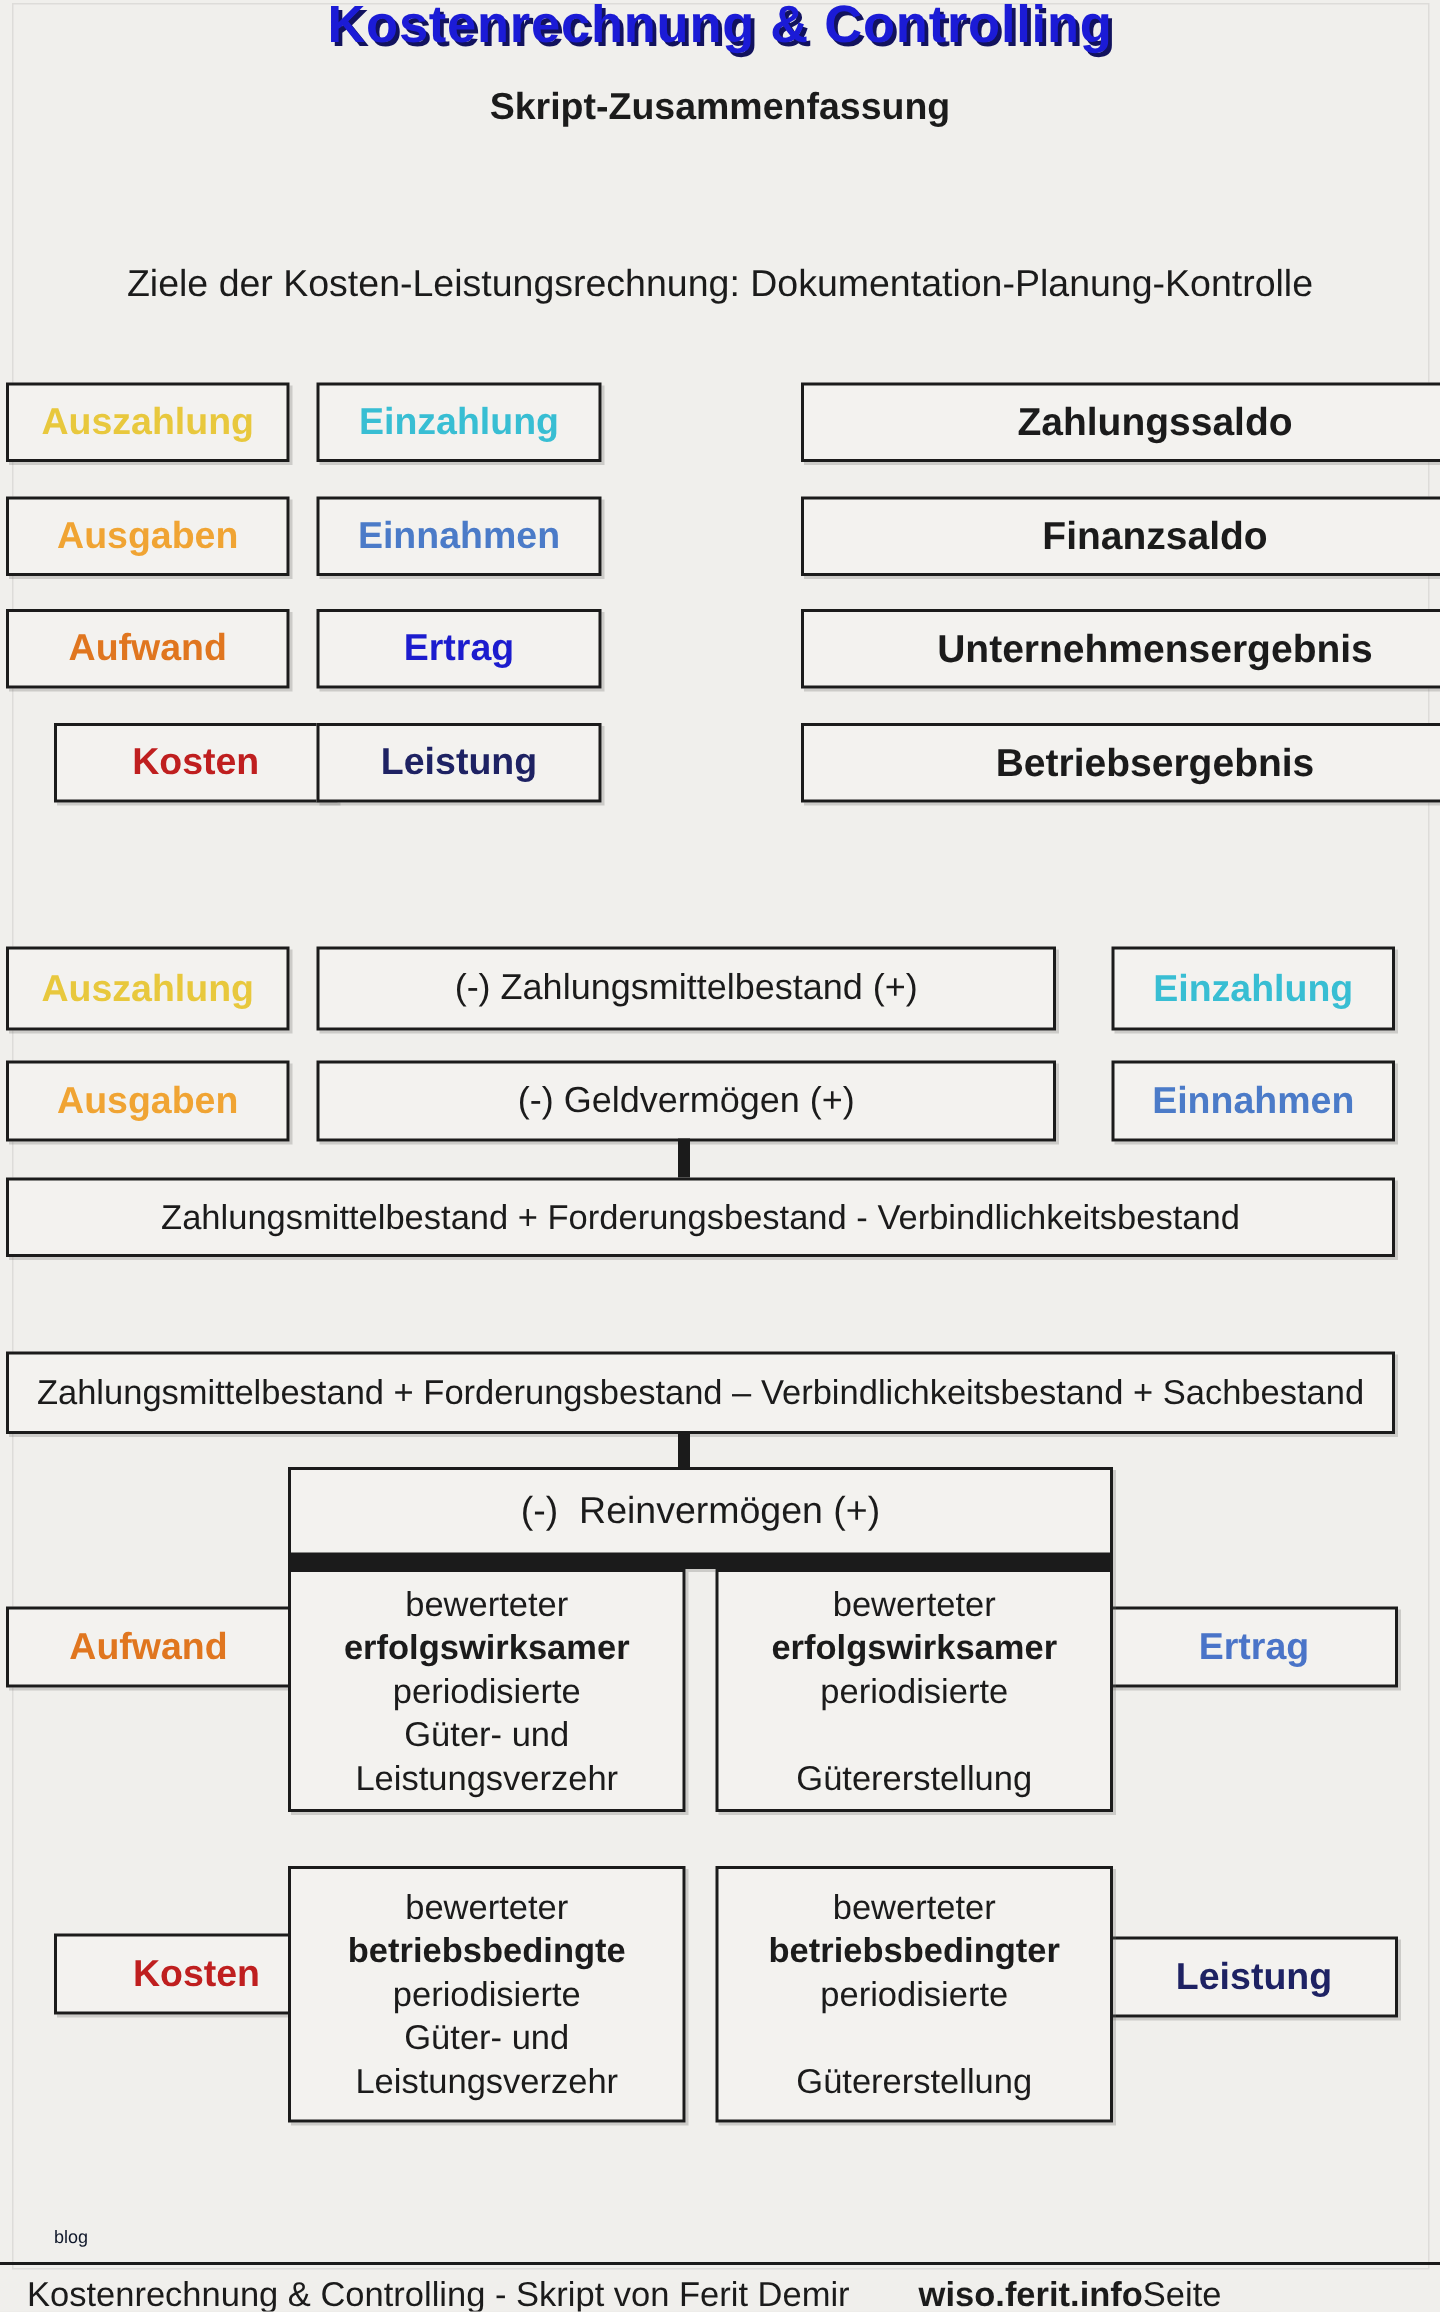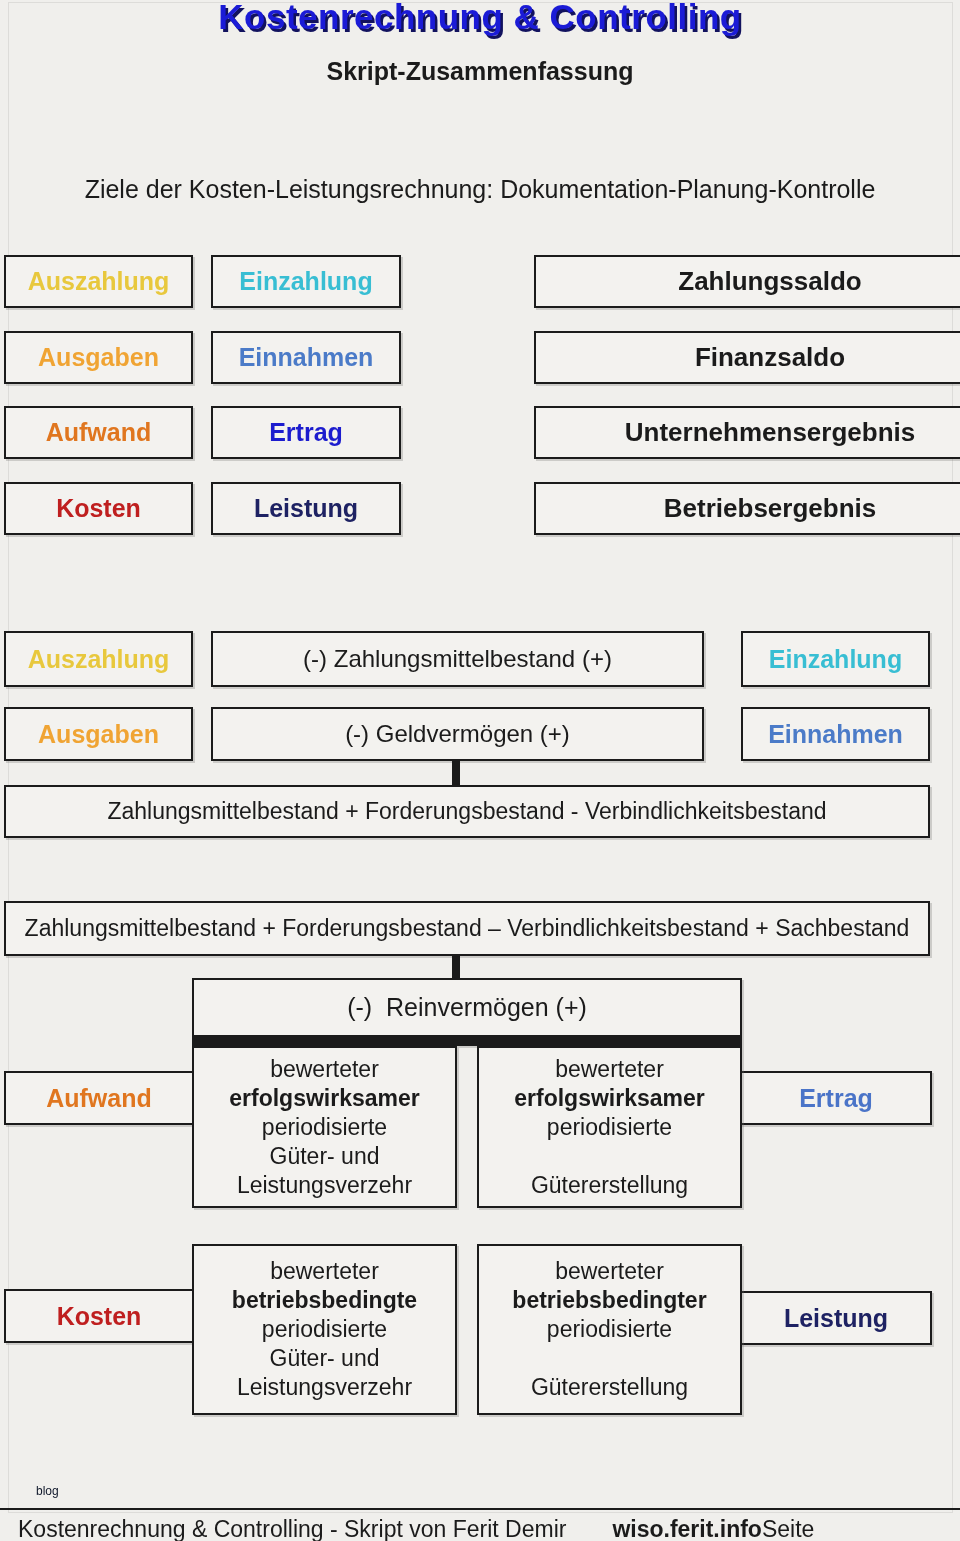--- a/index.html
+++ b/index.html
@@ -73,21 +73,21 @@
   .m1-lr { left:740px; top:1071px; width:192px; height:54px; z-index:1; }
   .m2-cl { left:192px; top:1244px; width:265px; height:171px; }
   .m2-cr { left:477px; top:1244px; width:265px; height:171px; }
   .m2-ll { left:4px;   top:1289px; width:190px; height:54px; z-index:1; }
   .m2-lr { left:740px; top:1291px; width:192px; height:54px; z-index:1; }
 
   
   .c-auszahlung { color:var(--c-auszahlung); }
   .c-ausgaben   { color:var(--c-ausgaben); }
   .c-aufwand    { color:var(--c-aufwand); }
-  .c-kosten     { color:var(--c-kosten); }
+  .c-kosten     { color:var(--c-kosten);margin-left:32px; }
   .c-einzahlung { color:var(--c-einzahlung); }
   .c-einnahmen  { color:var(--c-einnahmen); }
   .c-ertrag     { color:var(--c-ertrag); }
   .c-ertrag2    { color:var(--c-ertrag2); }
   .c-leistung   { color:var(--c-leistung); }
 
   .watermark {
     position:absolute; left:36px; top:1484px;
     font-size:12px; color:#0f172a;
   }

